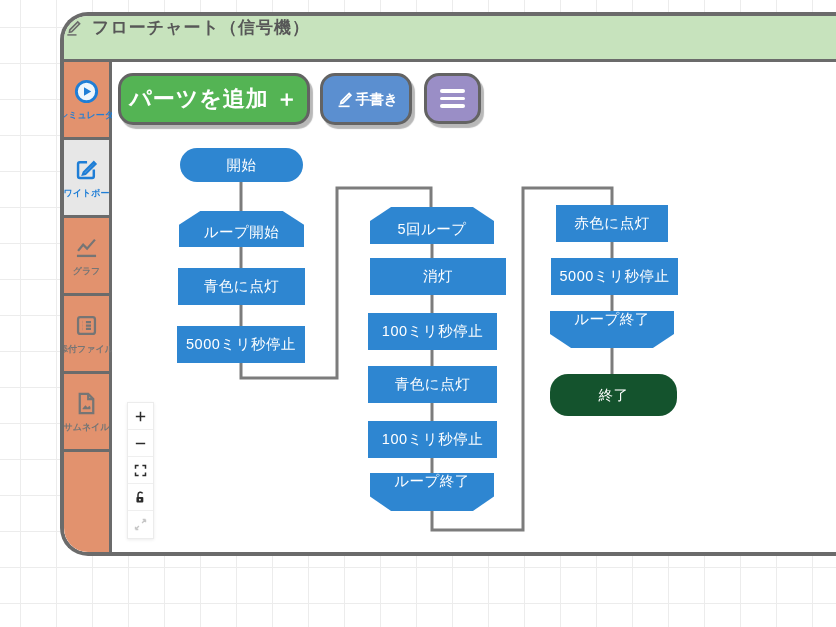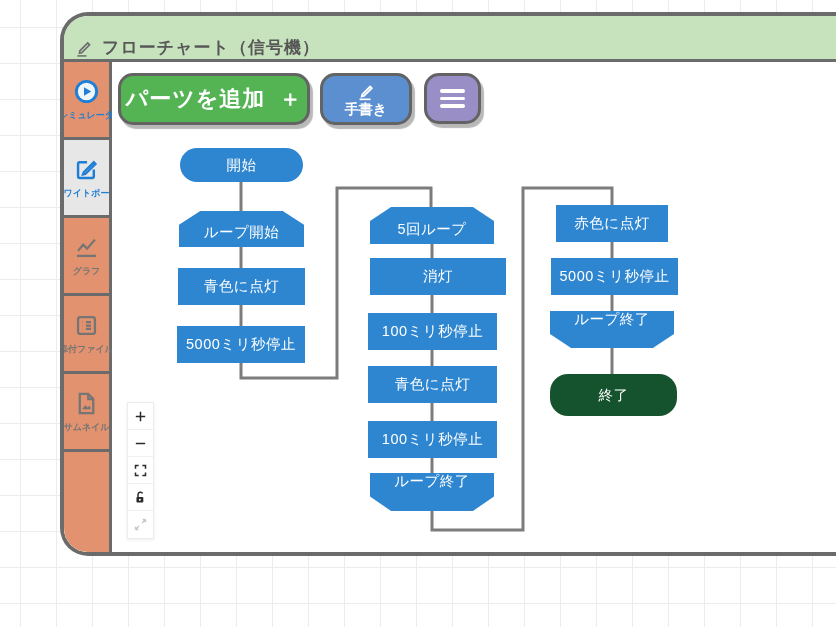--- a/index.html
+++ b/index.html
@@ -19,21 +19,21 @@
   .window {
     position:absolute; left:60px; top:12px; right:0; height:544px;
     border:4px solid #6b6b6b; border-right:none;
     border-radius:28px 0 0 28px;
     background:#ffffff; z-index:1;
   }
   .titlebar {
     height:46px; background:#c7e3bd;
     border-bottom:3px solid #6b6b6b;
     border-radius:24px 0 0 0;
-    display:flex; align-items:flex-end; gap:8px; padding-left:10px;
+    display:flex; align-items:flex-start; gap:8px; 
   }
   .titlebar .edit-icon { width:20px; height:22px; color:#6b6b6b; cursor:pointer; display:inline-flex; }
   .titlebar .title { font-size:17px; font-weight:bold; color:#575757; letter-spacing:1px; }
 
   .win-body { display:flex; height:calc(100% - 46px); border-radius:0 0 0 24px; overflow:hidden; background:#fff; }
 
   
   .sidebar {
     width:48px; background:#e2926e; border-right:3px solid #6b6b6b;
     display:flex; flex-direction:column; flex-shrink:0;
@@ -48,24 +48,24 @@
   .sidebar .tlabel { font-size:9px; white-space:nowrap; font-weight:bold; }
   .sidebar .tab.blue .tlabel, .sidebar .tab.blue .ticon { color:#1f7ed6; }
   .sidebar .tab.gray .tlabel, .sidebar .tab.gray .ticon { color:#757575; }
 
   
   .toolbar { position:absolute; left:118px; top:73px; z-index:6; display:flex; align-items:flex-start; }
   .btn {
     border:3px solid #636363; border-radius:15px; color:#fff; cursor:pointer;
     box-shadow:3px 4px 1px rgba(0,0,0,0.28);
     display:flex; align-items:center; justify-content:center;
-    font-family:Liberation Mono, monospace;
+    font-family:Liberation Sans, sans-serif;
   }
   .btn.green { width:192px; height:52px; background:#54b454; font-size:22px; font-weight:bold; letter-spacing:1px; }
-  .btn.blue  { width:92px; height:52px; background:#5b8fd0; flex-direction:column; gap:0; margin-left:10px; }
+  .btn.blue  { width:92px; height:52px; background:#5b8fd0; flex-direction:row; gap:0; margin-left:10px; }
   .btn.blue .blabel { font-size:14px; font-weight:bold; line-height:14px; }
   .btn.blue .pencil { width:22px; height:22px; display:block; }
   .btn.purple { width:57px; height:51px; background:#9a8ec6; margin-left:12px; }
   .hamburger { display:flex; flex-direction:column; gap:4px; }
   .hamburger i { display:block; width:25px; height:3.5px; background:#fff; border-radius:2px; }
 
   
   .controls {
     position:absolute; left:127px; top:402px; z-index:6;
     width:27px; background:#fff; border:1px solid #ececec;

